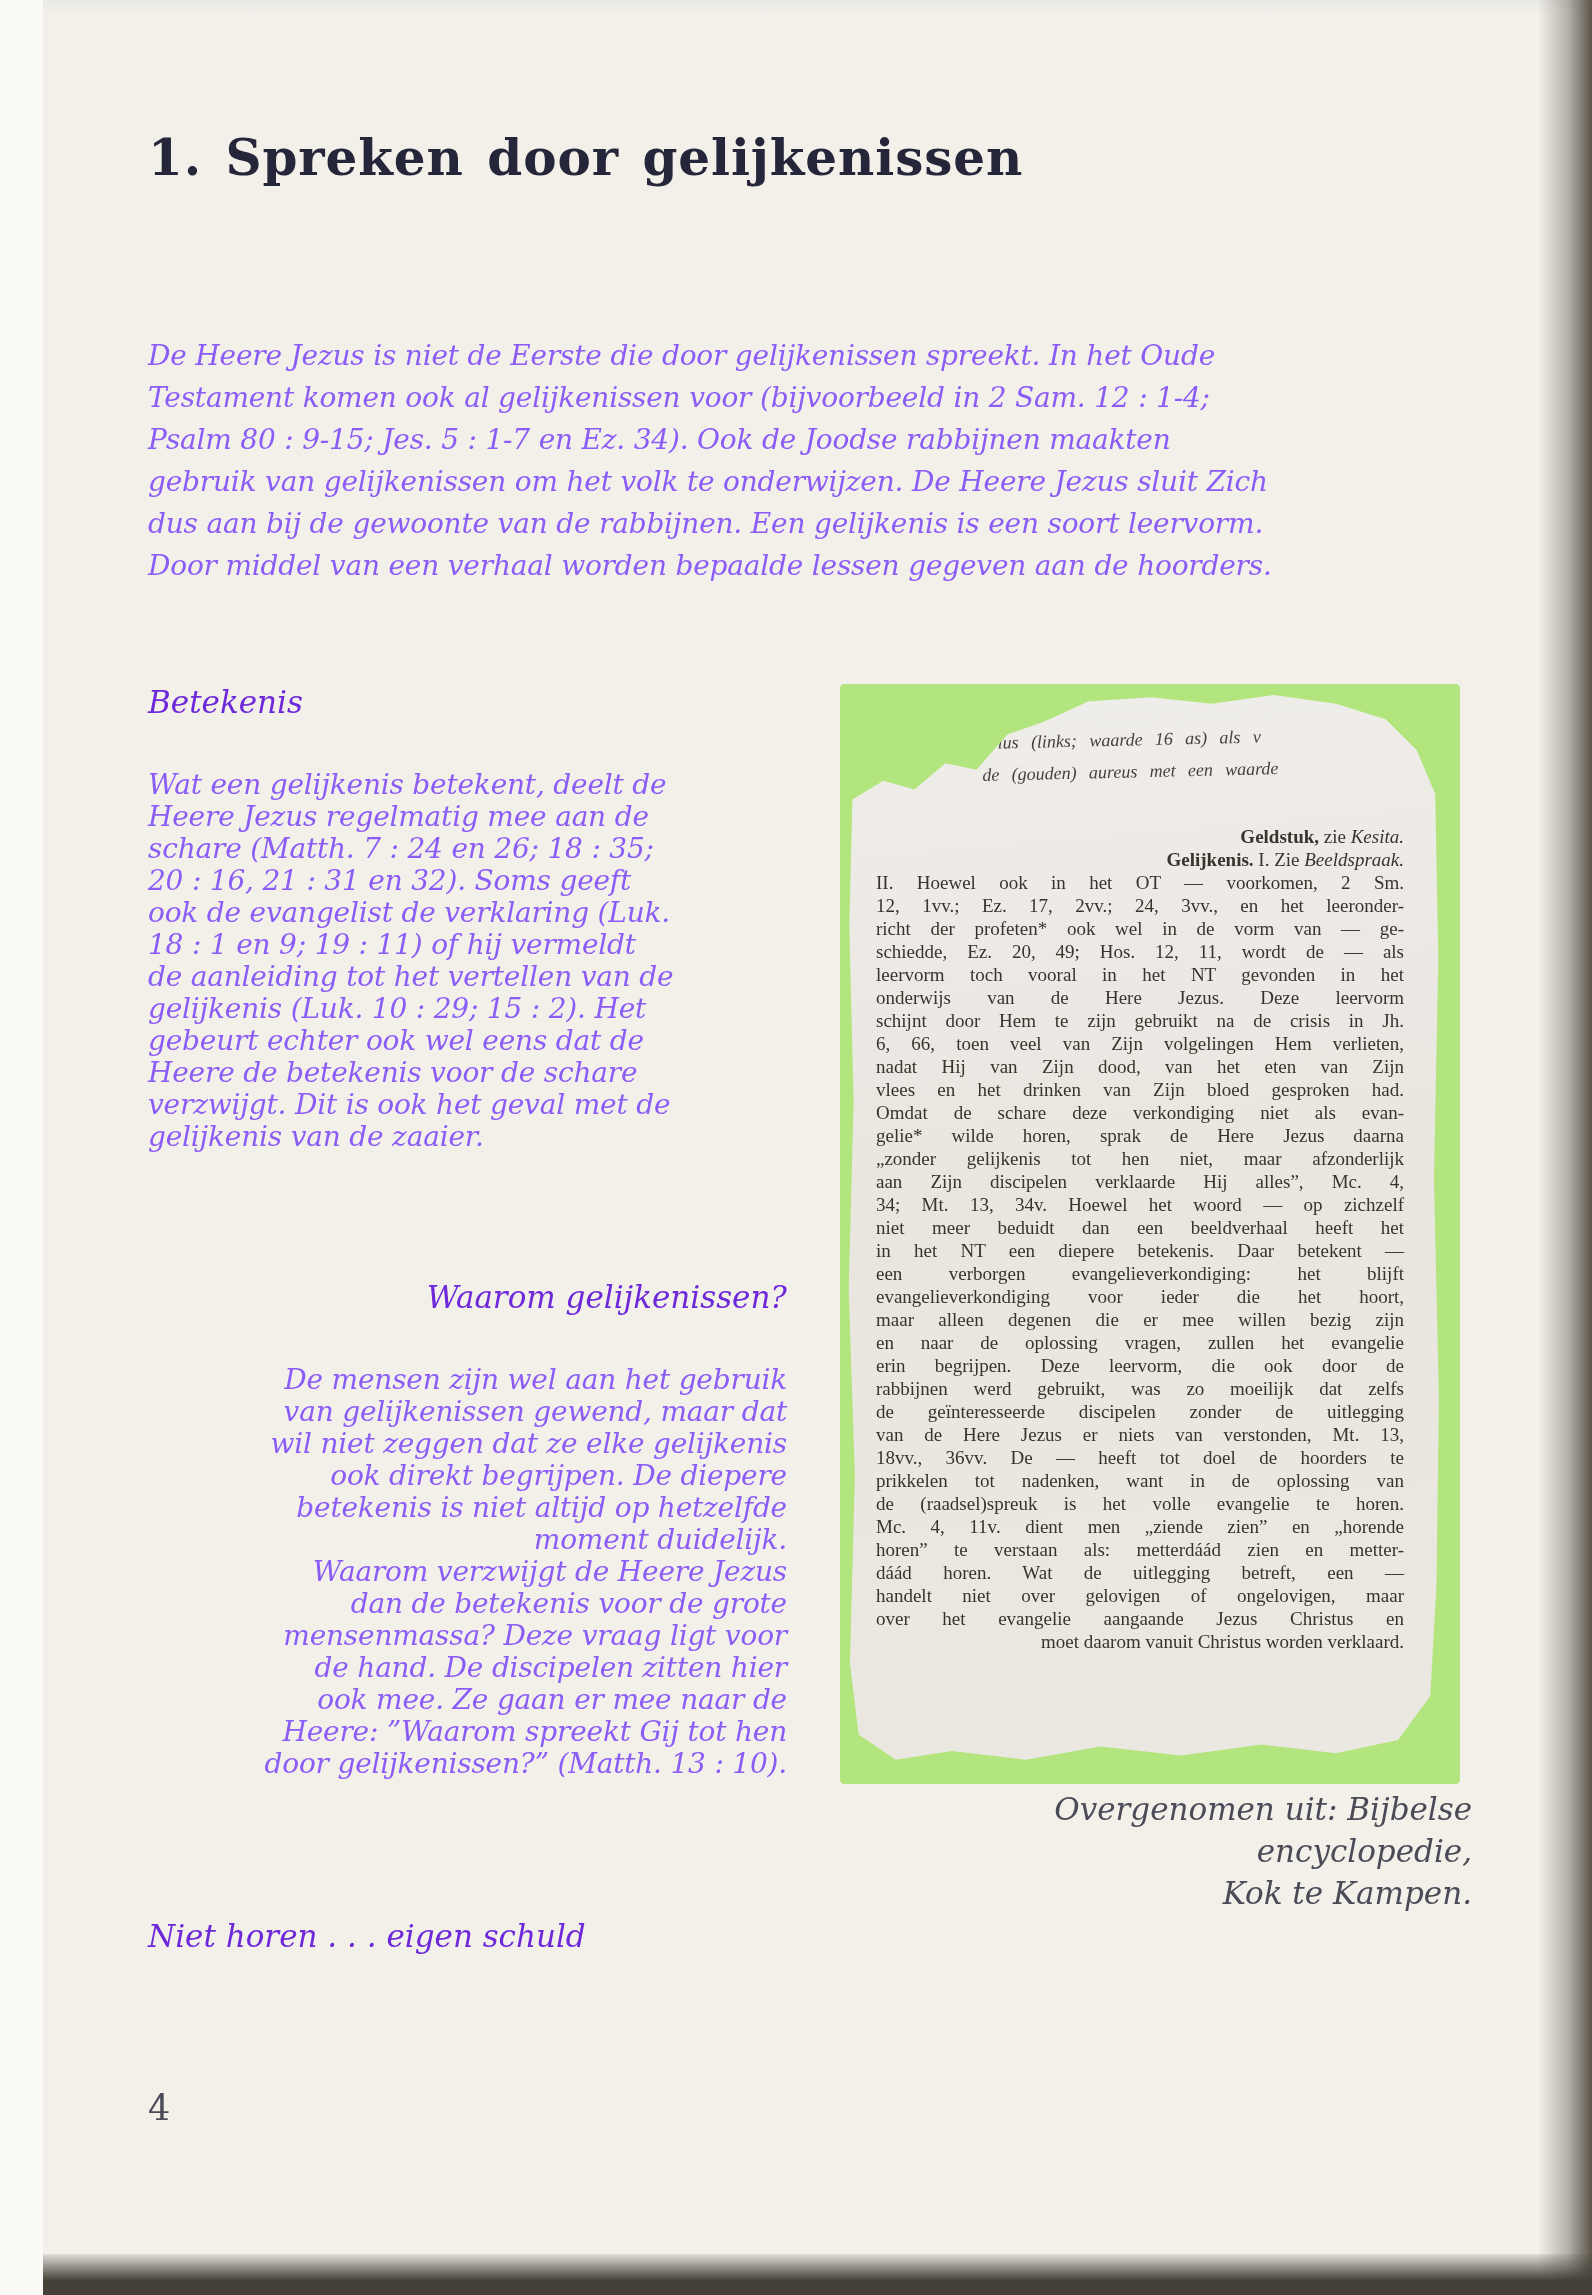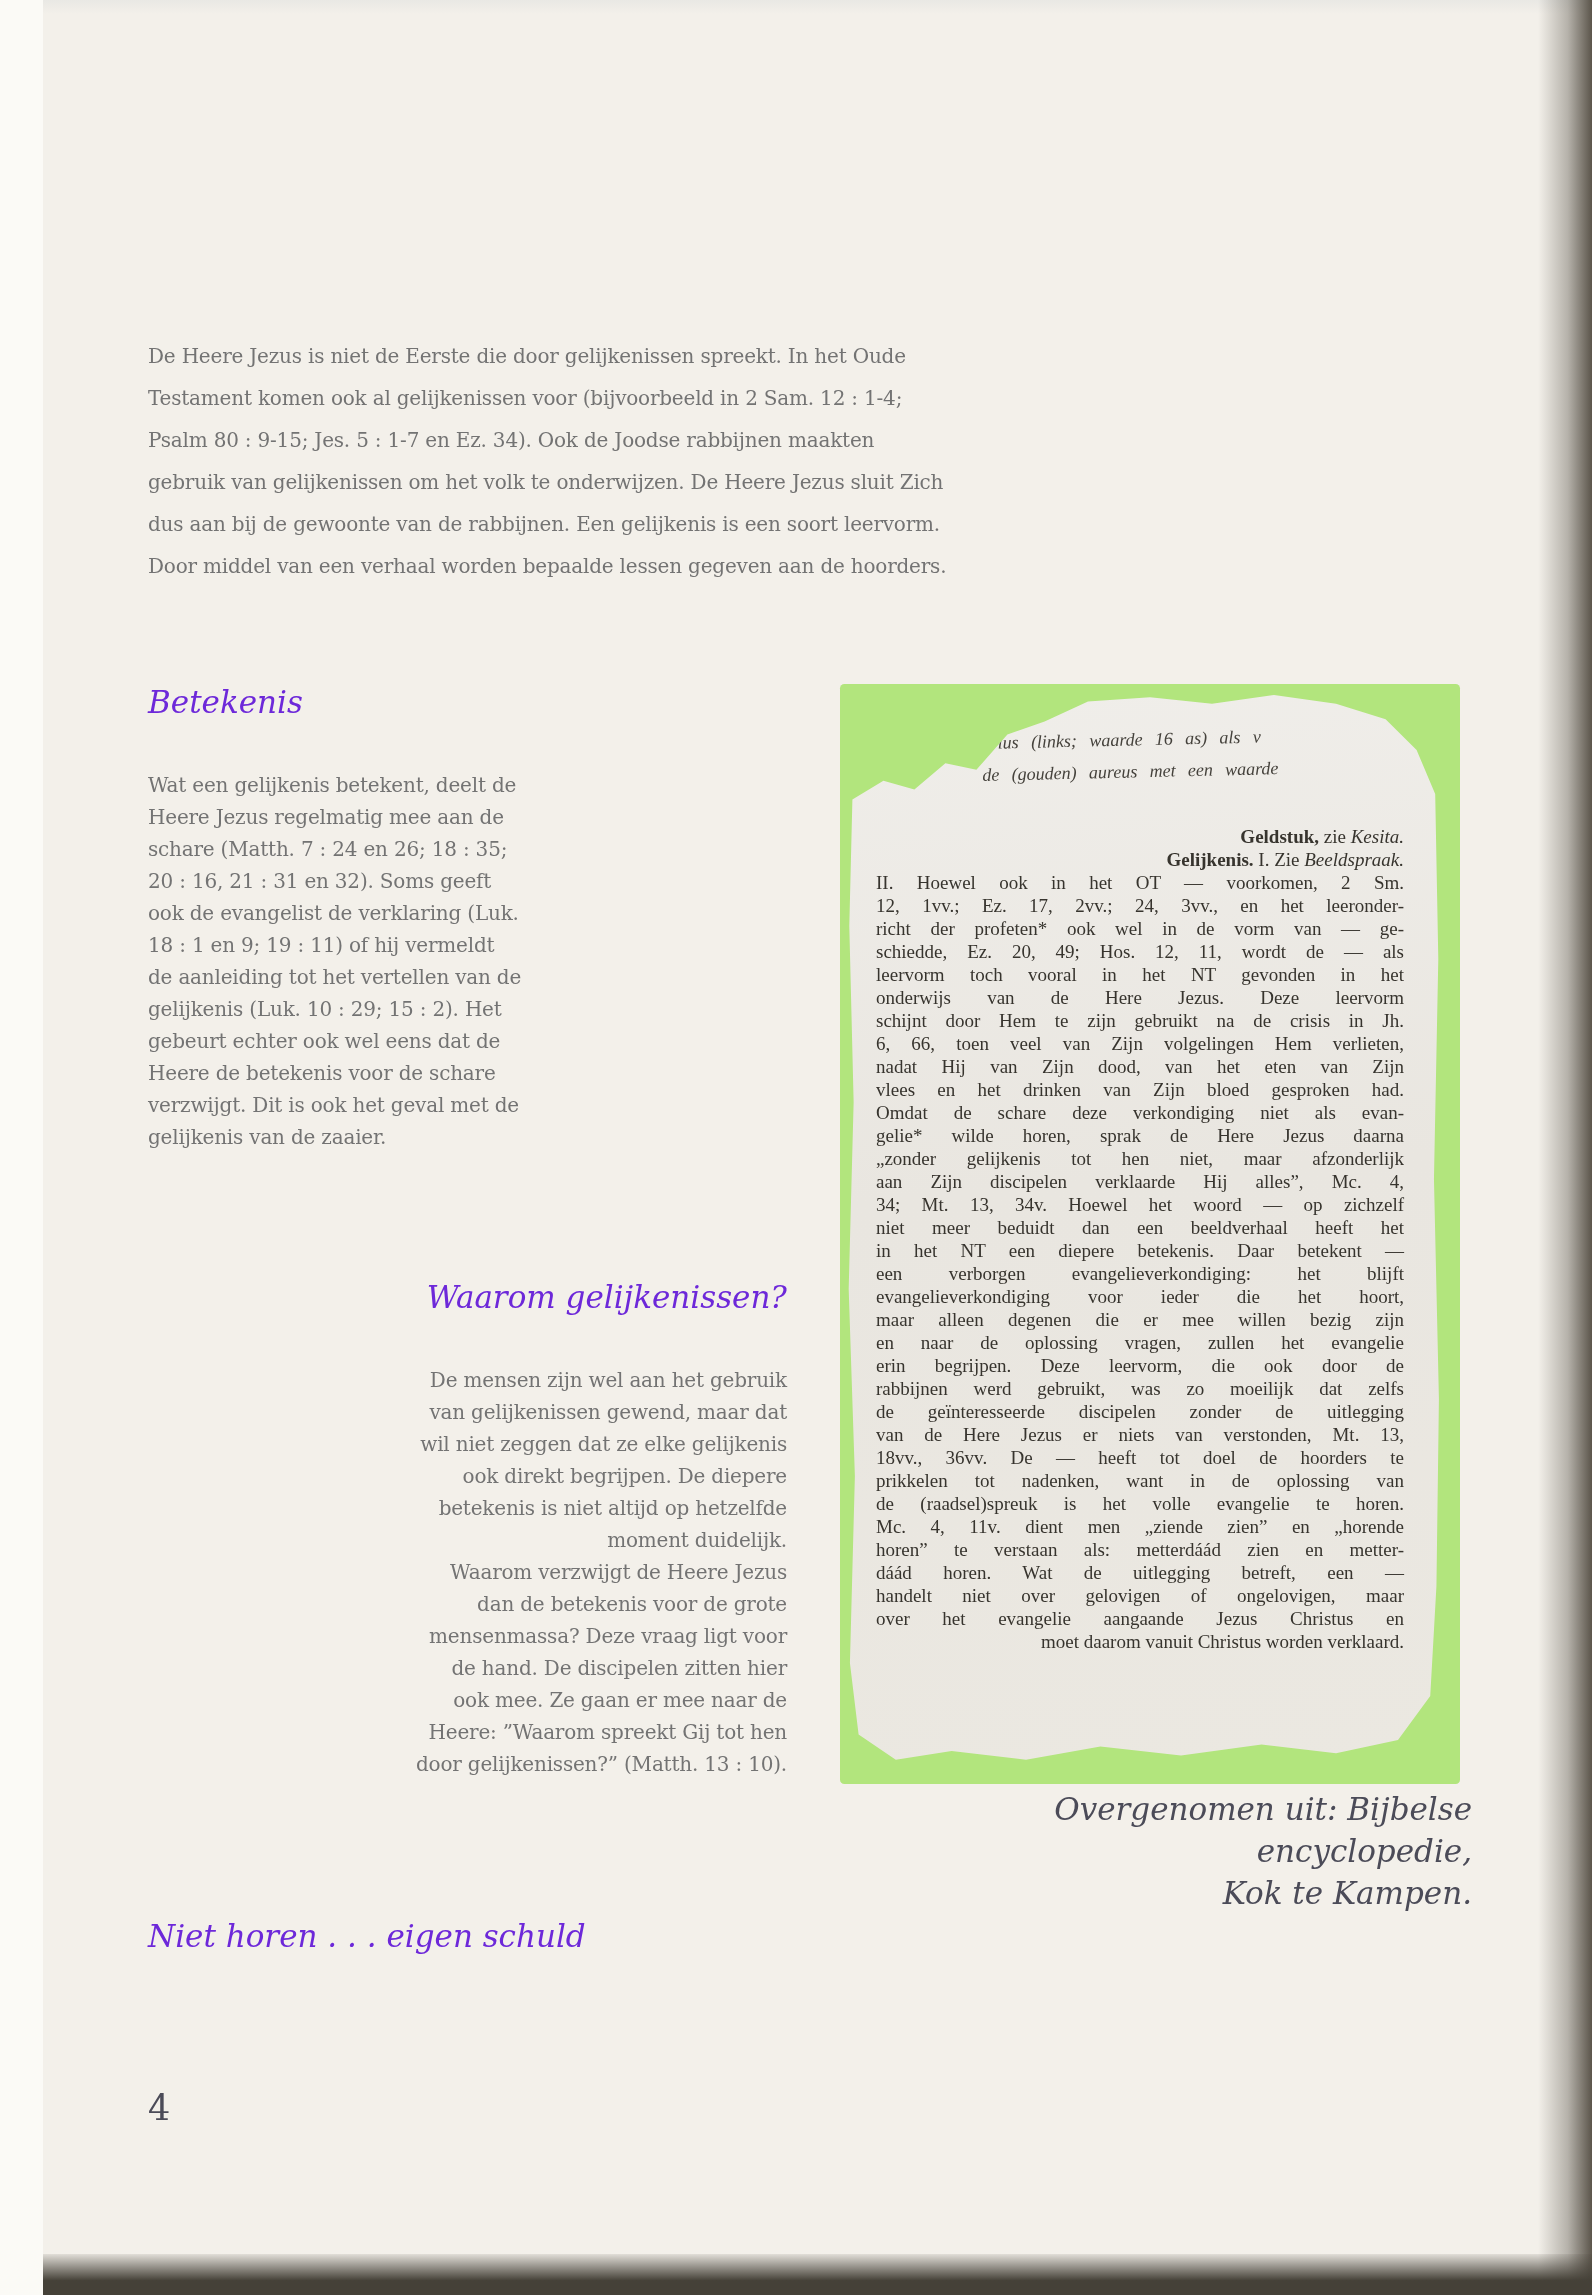--- a/index.html
+++ b/index.html
@@ -10,21 +10,21 @@
   .edge-top{position:absolute;left:0;top:0;width:100%;height:14px;
             background:linear-gradient(#e9e8e4,rgba(233,232,228,0));z-index:3;}
   .edge-right{position:absolute;right:0;top:0;width:54px;height:100%;
             background:linear-gradient(to right,rgba(90,85,75,0),rgba(90,85,75,0.40) 55%,#5b554b 100%);z-index:3;}
   .edge-bottom{position:absolute;left:40px;right:0;bottom:0;height:41px;
             background:linear-gradient(rgba(70,65,56,0.10),#454138 65%);z-index:3;}
 
   .title{position:absolute;left:148px;top:128px;font-size:50px;font-weight:700;
          color:#26263a;letter-spacing:0.9px;word-spacing:5.2px;white-space:nowrap;}
 
-  .bodytext{color:#737373;font-size:20px;letter-spacing:-0.2px;}
+  .bodytext{color:#8b5cf6;font-size:28px;letter-spacing:-0.2px;font-style:italic;}
   .pre{white-space:pre-line;}
 
   .intro{position:absolute;left:148px;top:335px;width:1346px;line-height:42px;}
 
   .section{position:absolute;left:148px;width:639px;}
   .s-head{font-style:italic;font-size:31px;color:#6d28d9;line-height:45px;}
   .s-body{line-height:32px;margin-top:44px;}
   #sec1{top:680px;} #sec2{top:1275px;text-align:right;} #sec3{top:1914px;}
 
   .pagenum{position:absolute;left:148px;top:2088px;font-size:35px;color:#4b4b58;}
@@ -55,20 +55,21 @@
 </head>
 <body>
 
 <div id="page">
 
   <div class="edge-top"></div>
   <div class="edge-left"></div>
   <div class="edge-right"></div>
   <div class="edge-bottom"></div>
 
+  <div class="title">1. Spreken door gelijkenissen</div>
 
   <div class="intro bodytext pre">De Heere Jezus is niet de Eerste die door gelijkenissen spreekt. In het Oude
 Testament komen ook al gelijkenissen voor (bijvoorbeeld in 2 Sam. 12 : 1-4;
 Psalm 80 : 9-15; Jes. 5 : 1-7 en Ez. 34). Ook de Joodse rabbijnen maakten
 gebruik van gelijkenissen om het volk te onderwijzen. De Heere Jezus sluit Zich
 dus aan bij de gewoonte van de rabbijnen. Een gelijkenis is een soort leervorm.
 Door middel van een verhaal worden bepaalde lessen gegeven aan de hoorders.</div>
 
   <div class="section" id="sec1">
     <div class="s-head">Betekenis</div>

